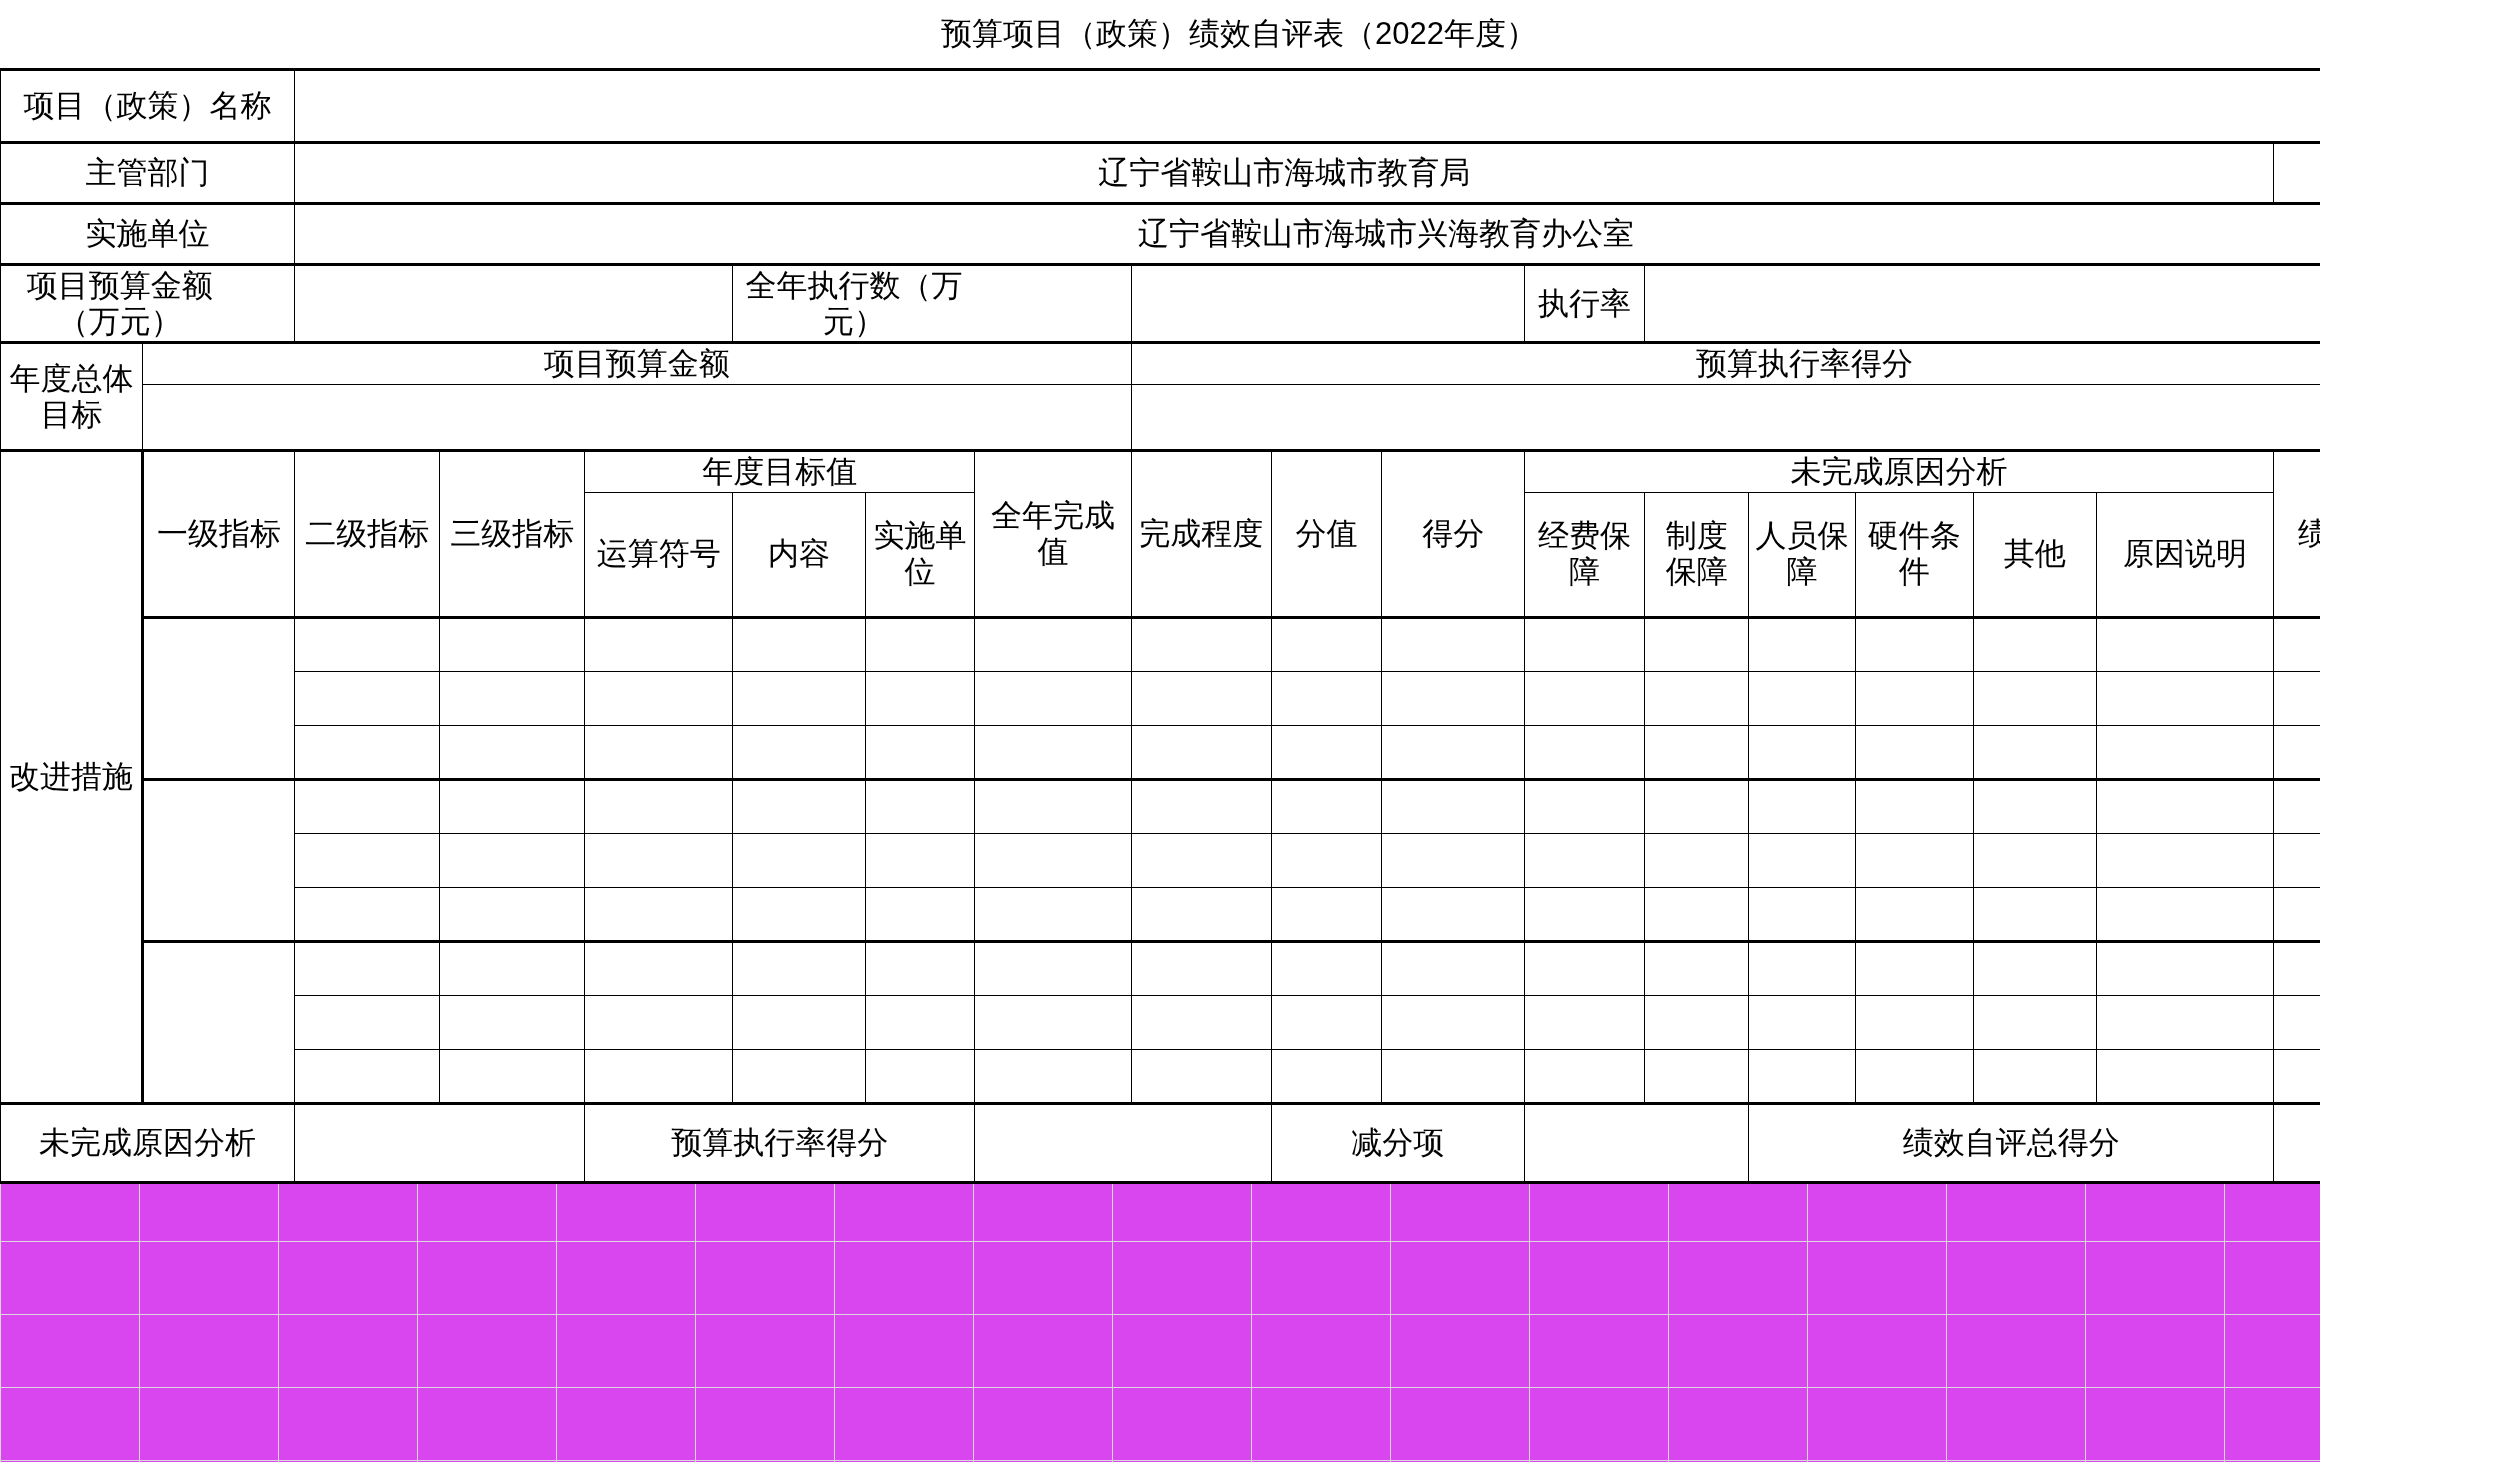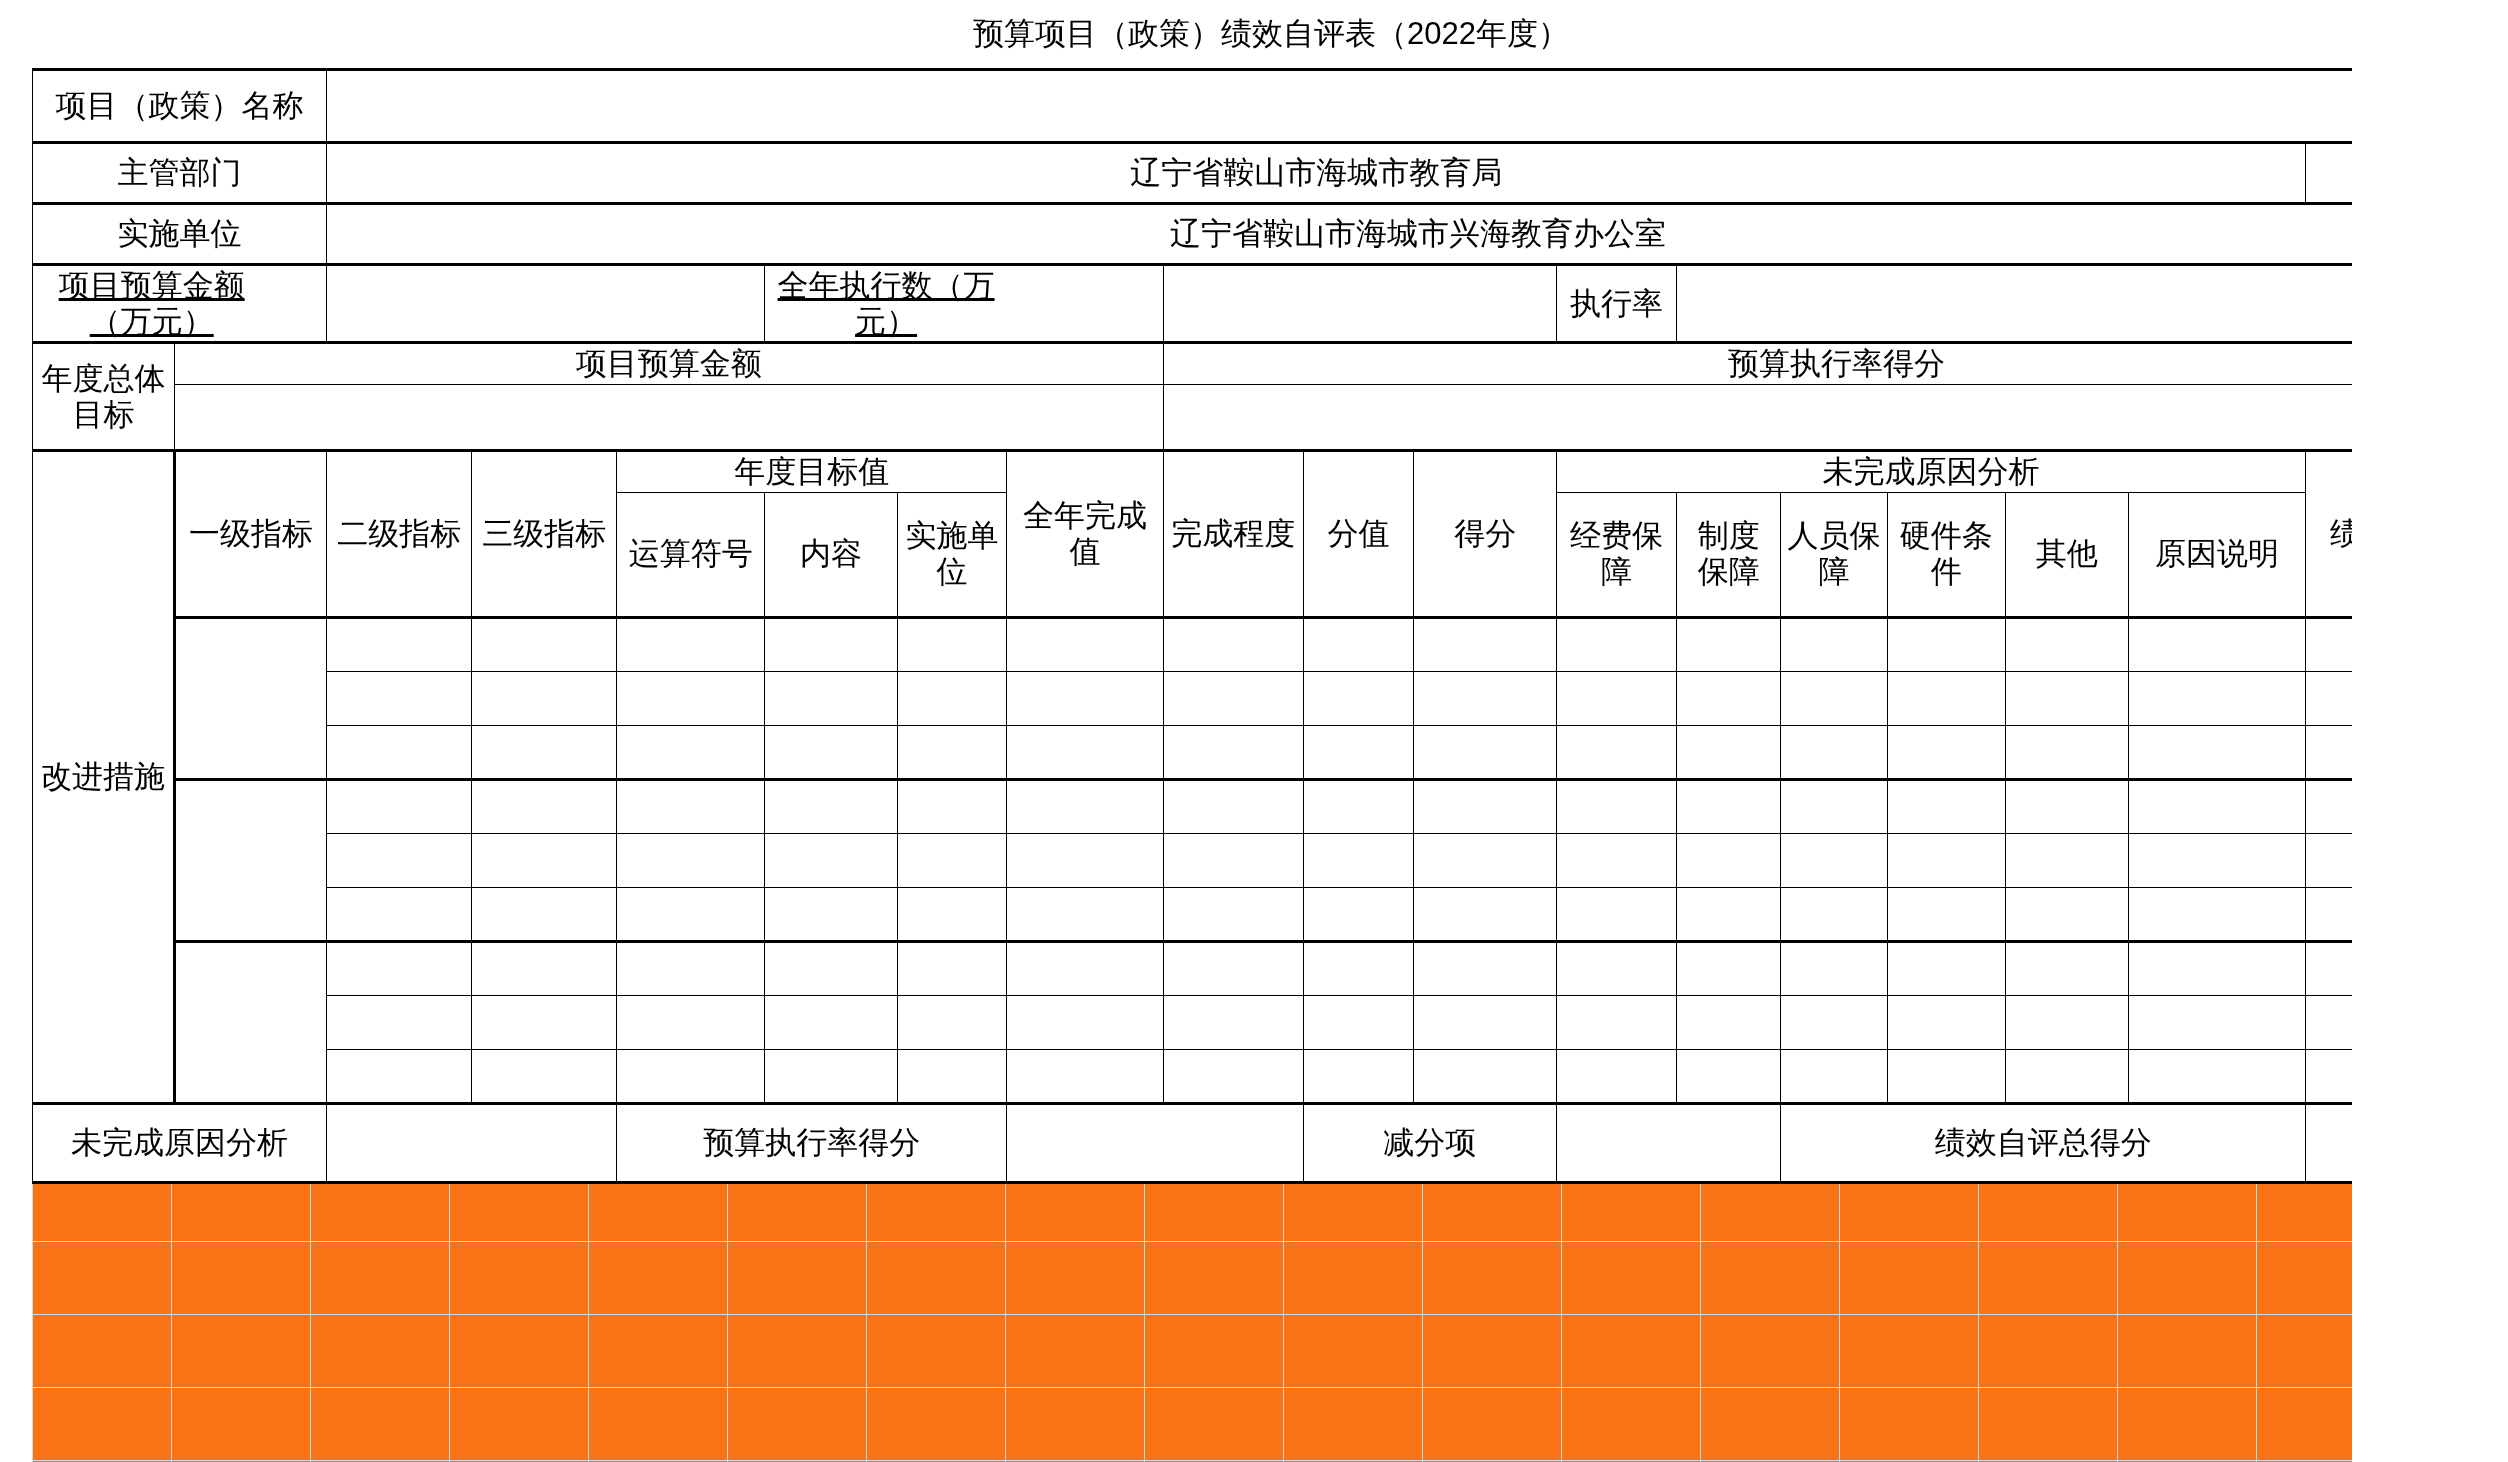--- a/index.html
+++ b/index.html
@@ -9,23 +9,22 @@
   }
   body {
     font-family: "Liberation Sans", "DejaVu Sans", sans-serif;
     color: #000000;
     -webkit-font-smoothing: antialiased;
   }
   #sheet {
     position: relative;
     width: 2320px;
     height: 1463px;
-    background: #f97316;
+    background: #d946ef;
     overflow: hidden;
-    margin-left: 32px;
   }
   
   .bg-grid {
     position: absolute;
     inset: 0;
     background-image:
       repeating-linear-gradient(to right, #d9d9d9 0 1px, transparent 1px 139px),
       repeating-linear-gradient(to bottom, #d9d9d9 0 1px, transparent 1px 73px);
     background-position: 0 0;
     z-index: 0;
@@ -53,21 +52,21 @@
     overflow: hidden;
   }
   .title-cell {
     font-size: 33px;
     height: 64px;
     border-top: none !important;
     border-left: none !important;
     border-right: none !important;
   }
   .noborder-left { border-left: none !important; }
-  .noborder-right { border-right: none !important; text-decoration: underline; }
+  .noborder-right { border-right: none !important; }
   .thick-top { border-top: 3px solid #000 !important; }
   .thick-bottom { border-bottom: 3px solid #000 !important; }
   .thick-right { border-right: 3px solid #000 !important; }
   .small-hdr { font-size: 29px; }
   .blank { }
   .rowh-info { height: 44px; }
   .rowh-data { height: 54px; }
 </style>
 </head>
 <body>

